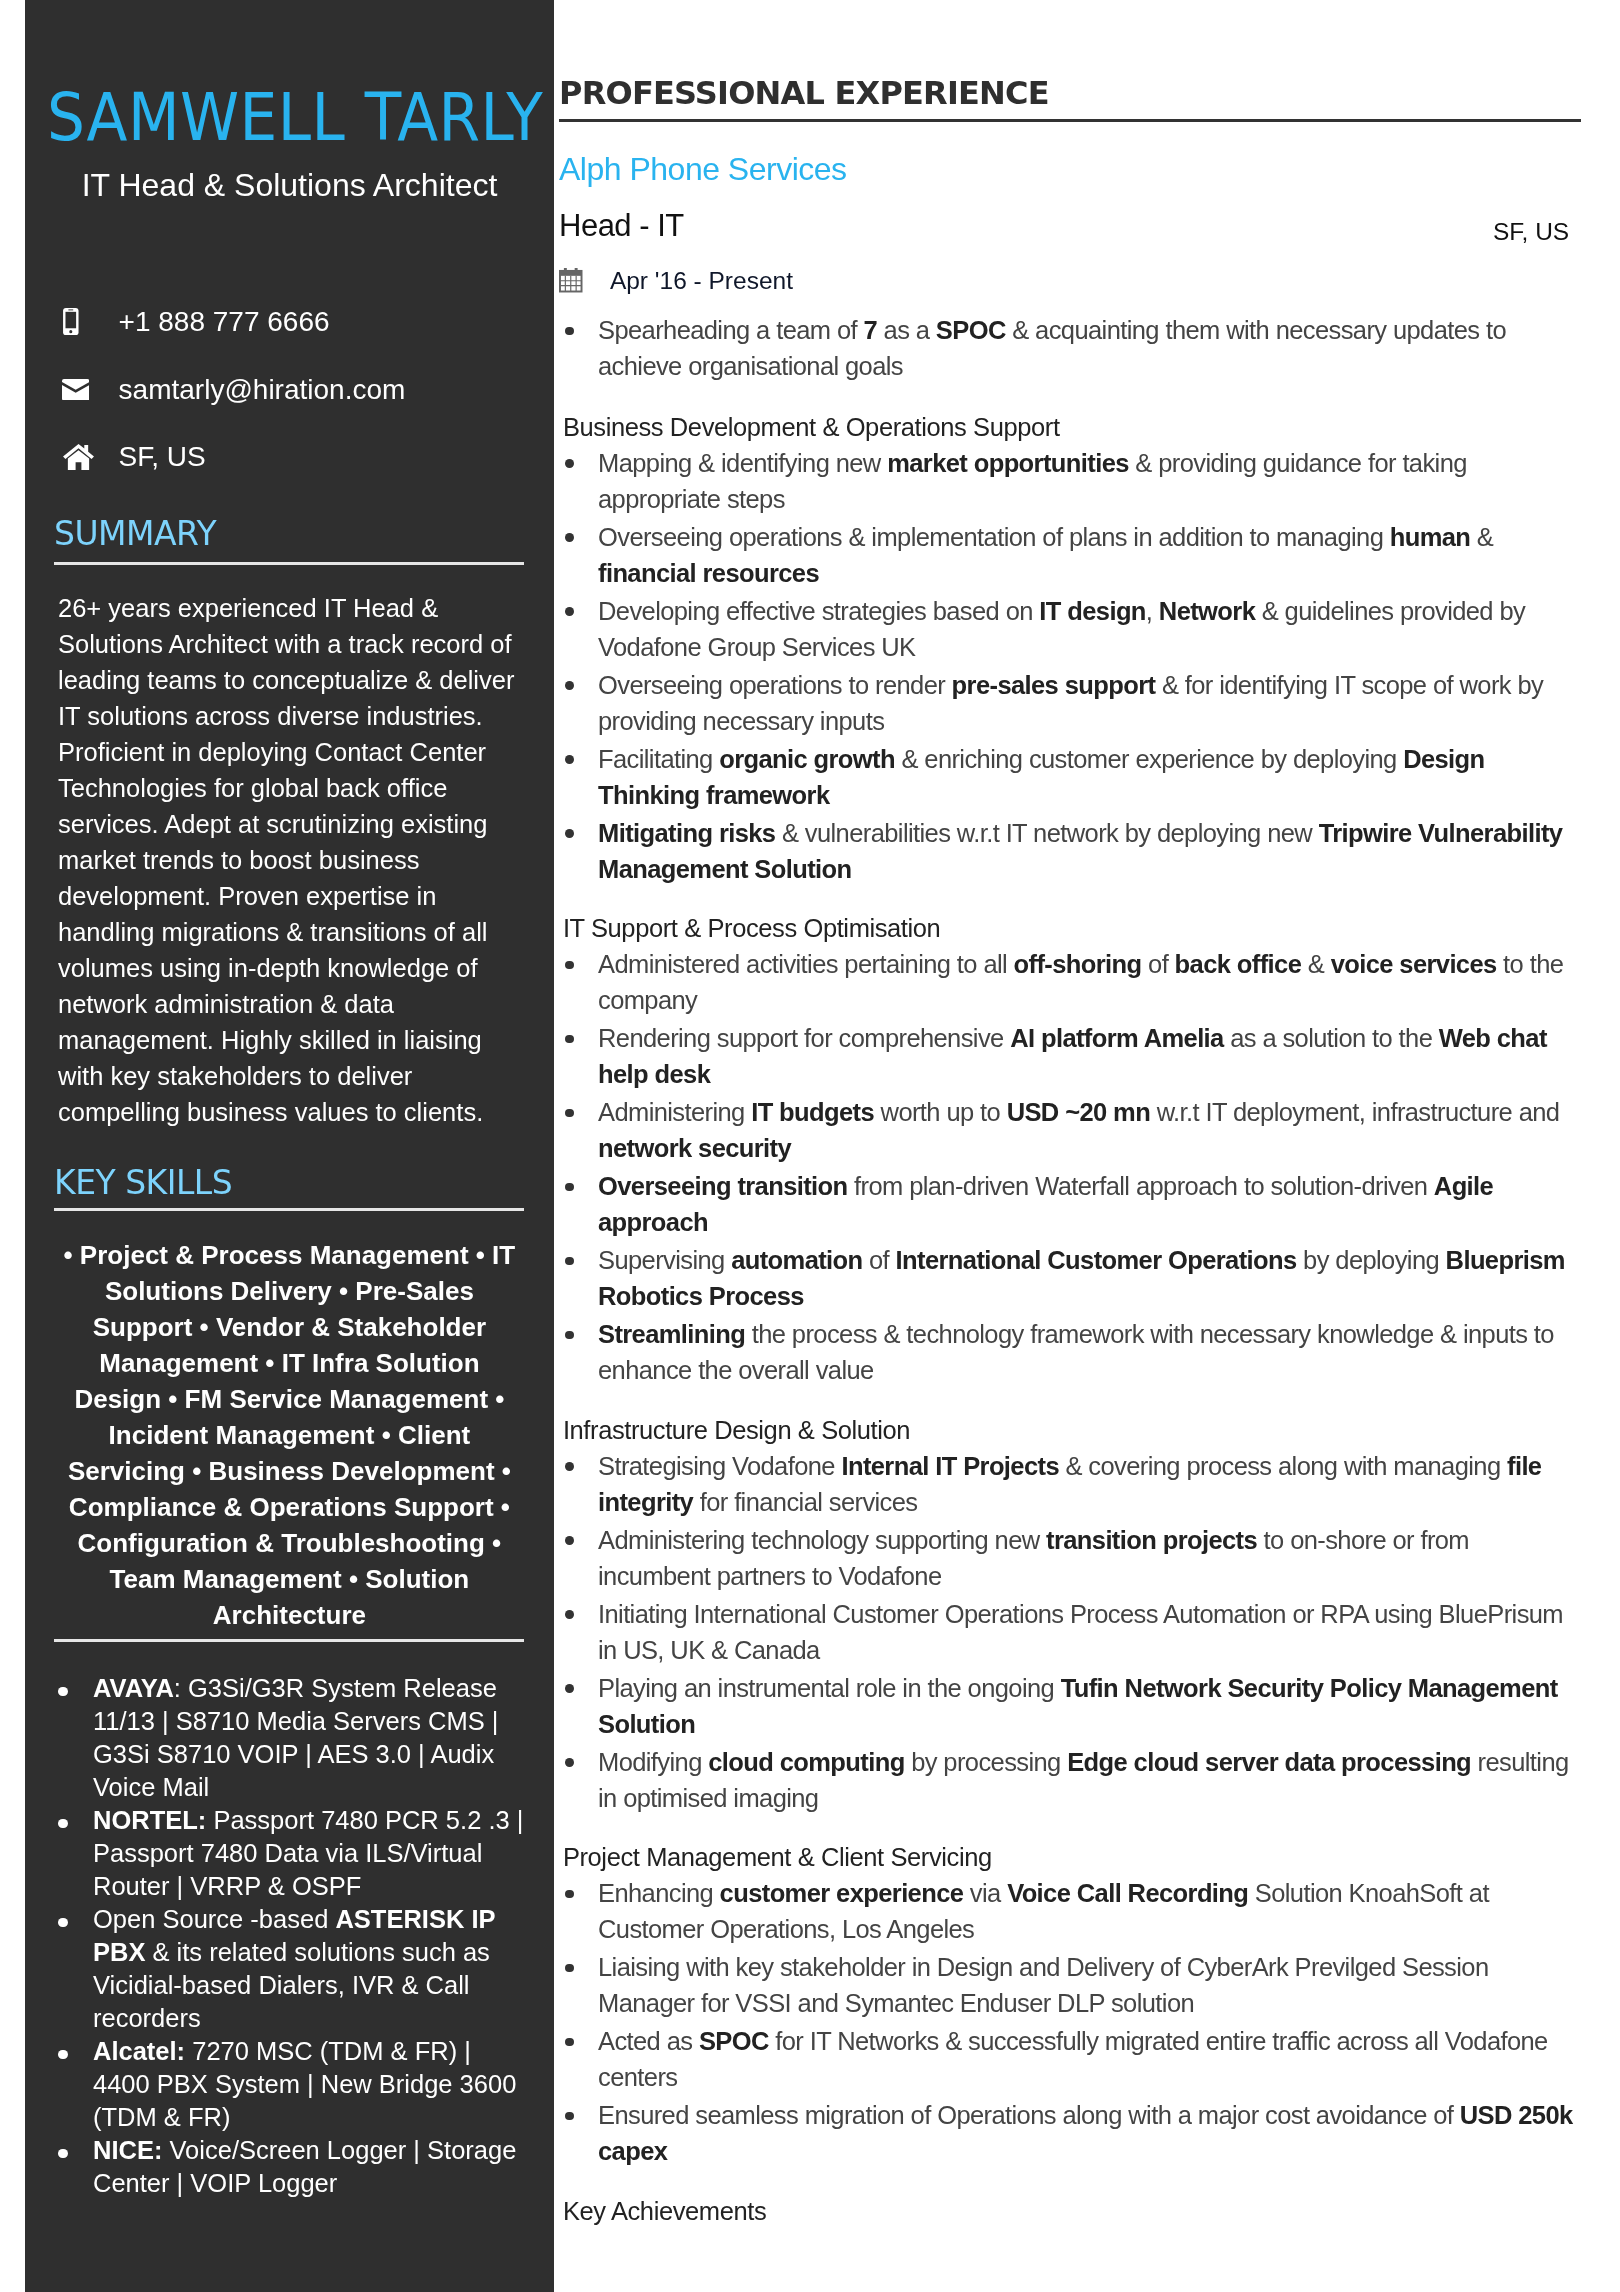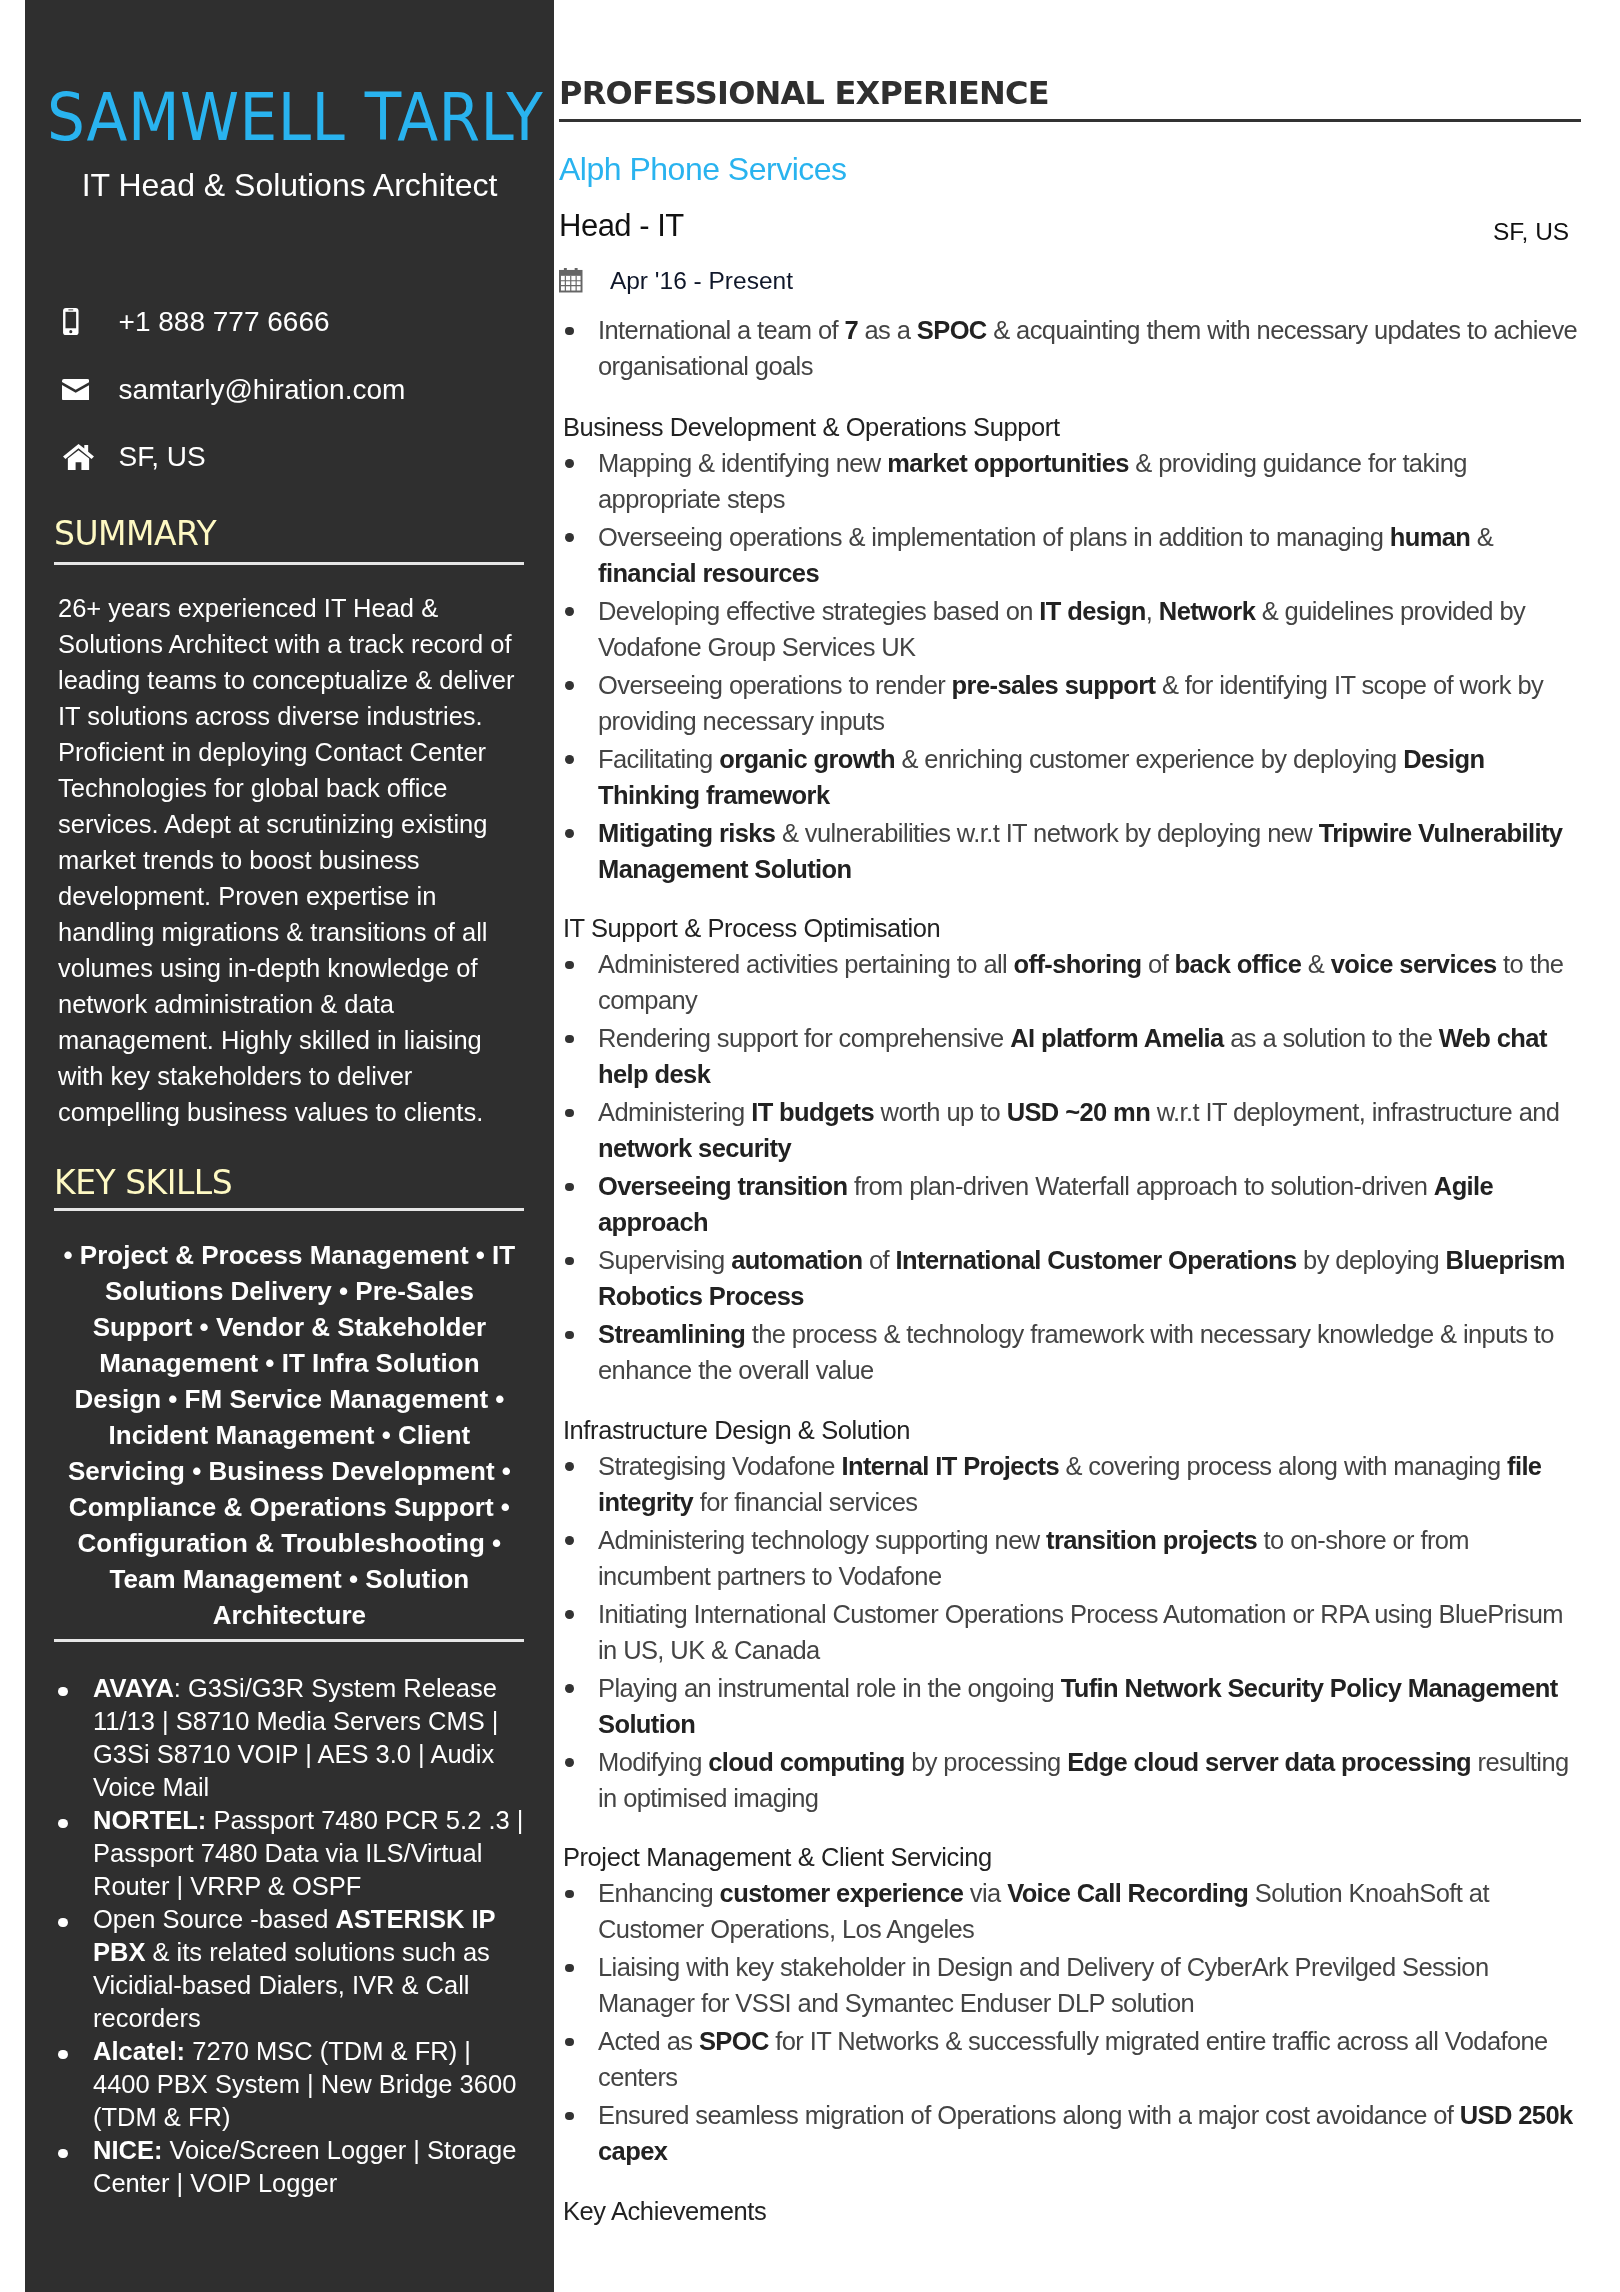--- a/index.html
+++ b/index.html
@@ -22,21 +22,21 @@
     text-align: center; font-size: 32px; color: #ffffff;
   }
   .contact-row {
     position: absolute; left: 37px; display: flex; align-items: center; height: 39px;
   }
   .contact-row .icon { width: 39px; height: 39px; display: flex; align-items: center; justify-content: flex-start; }
   .contact-row .text { font-size: 28px; color: #ffffff; margin-left: 17.6px; }
 
   .side-heading {
     position: absolute; left: 29px; width: 470px;
-    font-size: 33px; font-weight: normal; color: #fef9c3;
+    font-size: 33px; font-weight: normal; color: #7dd3fc;
     font-family: "DejaVu Sans", sans-serif; letter-spacing: -0.5px;
   }
   .side-rule { position: absolute; left: 29px; width: 470px; height: 2.9px; background: #e6e6e6; }
 
   .summary {
     position: absolute; left: 33px; top: 590px; width: 470px;
     font-size: 25.5px; line-height: 36px; color: #ffffff;
   }
 
   .skills {
@@ -167,21 +167,21 @@
         <rect x="5" y="1" width="3" height="6" fill="#666"></rect>
           <rect x="16" y="1" width="3" height="6" fill="#666"></rect>
         <path d="M1 14 H23 M1 19 H23 M6.5 9 V25 M12 9 V25 M17.5 9 V25" stroke="#666" stroke-width="1.2"></path>
       </svg>
     </span>
     <span>Apr '16 -  Present</span>
   </div>
 
   <div class="exp-body" id="exp-body">
     <ul class="bullets group-first" id="intro-bullets">
-        <li><span>International a team of </span><b>7</b><span> as a </span><b>SPOC</b><span> &amp; acquainting them with necessary updates to achieve organisational goals</span></li>
+        <li><span>Spearheading a team of </span><b>7</b><span> as a </span><b>SPOC</b><span> &amp; acquainting them with necessary updates to achieve organisational goals</span></li>
       </ul>
     <div id="groups">
         <div class="group">
           <div class="subhead">Business Development &amp; Operations Support</div>
           <ul class="bullets">
             <li><span>Mapping &amp; identifying new </span><b>market opportunities</b><span> &amp; providing guidance for taking appropriate steps</span></li>
             <li><span>Overseeing operations &amp; implementation of plans in addition to managing </span><b>human</b><span> &amp; </span><b>financial resources</b></li>
             <li><span>Developing effective strategies based on </span><b>IT design</b><span>, </span><b>Network</b><span> &amp; guidelines provided by Vodafone Group Services UK</span></li>
             <li><span>Overseeing operations to render </span><b>pre-sales support</b><span> &amp; for identifying IT scope of work by providing necessary inputs</span></li>
             <li><span>Facilitating </span><b>organic growth</b><span> &amp; enriching customer experience by deploying </span><b>Design Thinking framework</b></li>

